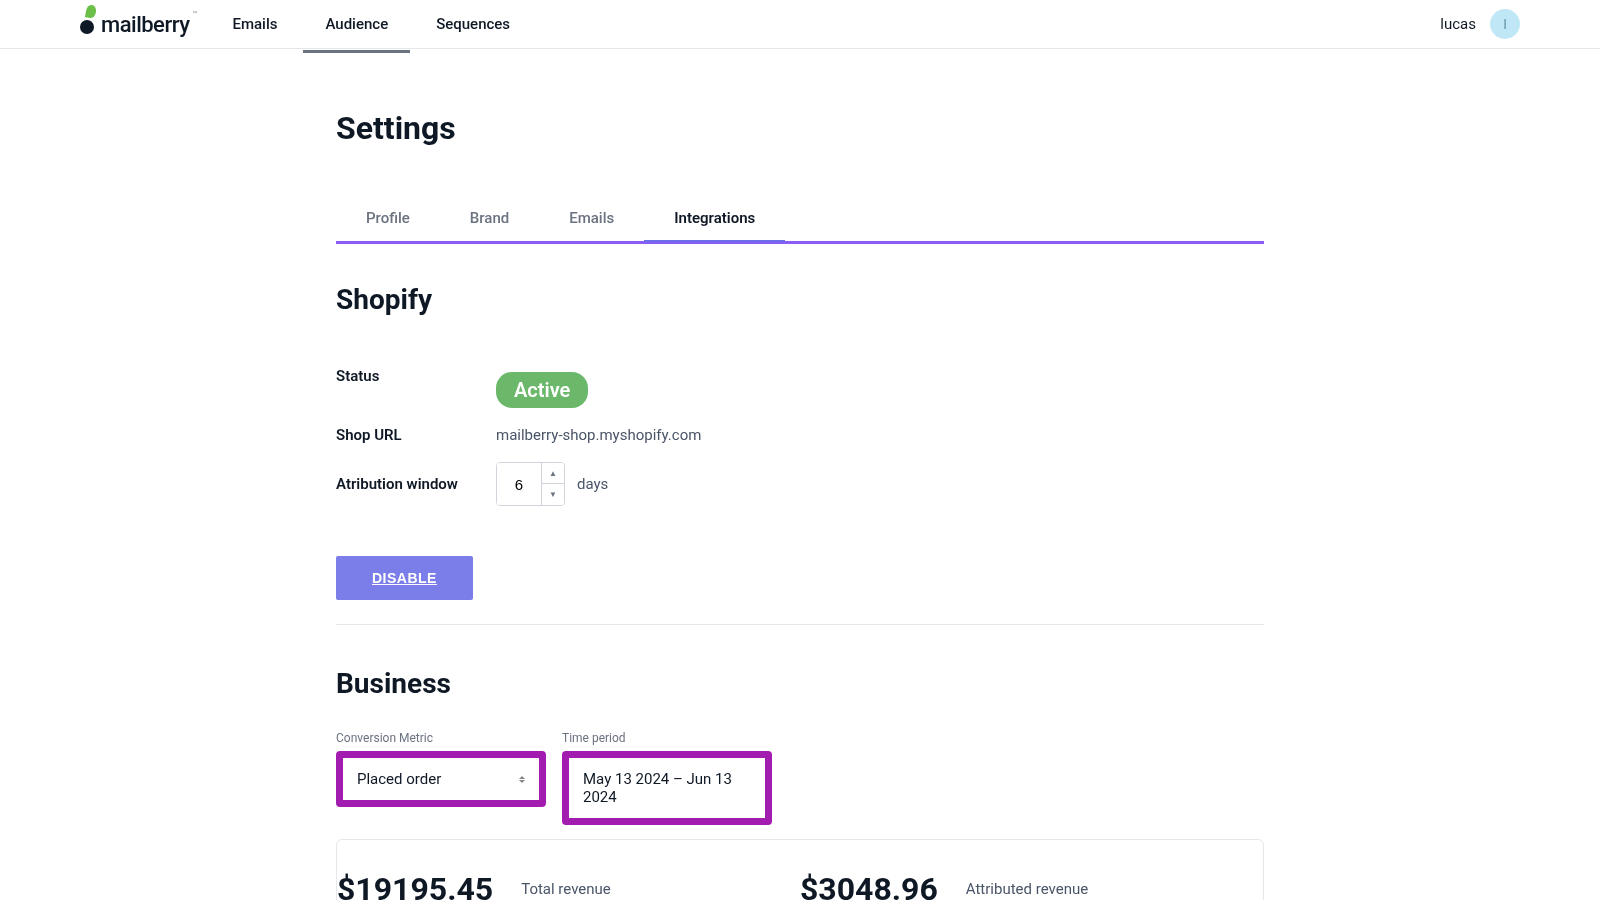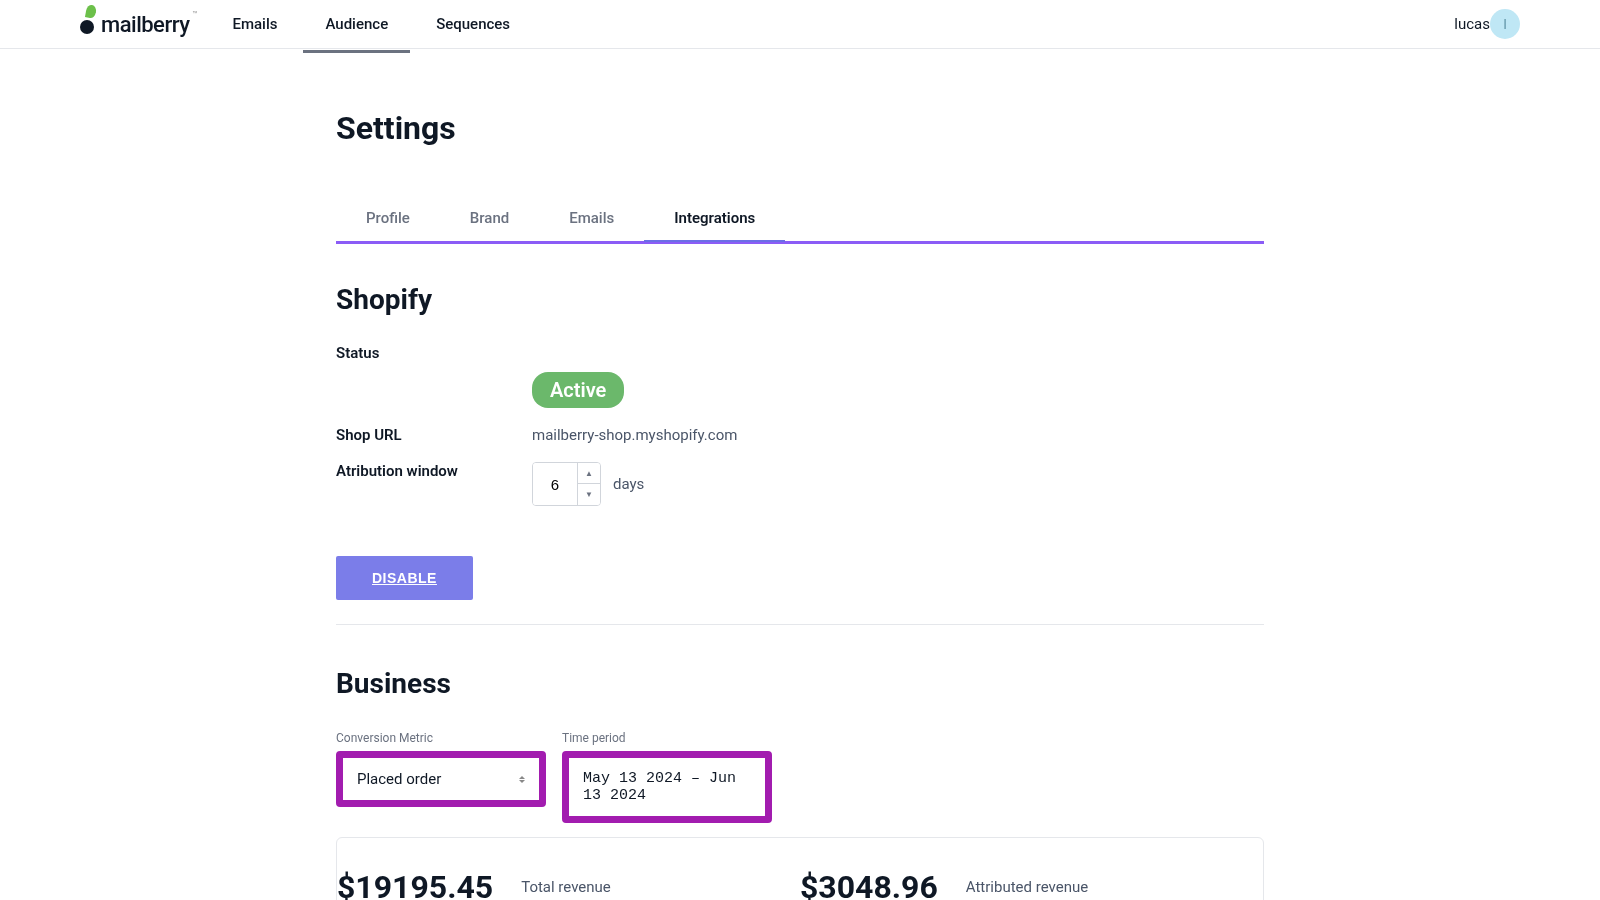--- a/index.html
+++ b/index.html
@@ -8,57 +8,57 @@
     
     .top-header { display: flex; align-items: center; height: 49px; border-bottom: 1px solid #e5e7eb; padding: 0 80px 0 80px; }
     .logo-wrap { display: flex; align-items: center; gap: 2px; margin-right: 36px; position: relative; }
     .logo-dot { width: 14px; height: 14px; border-radius: 50%; background: #0f1825; display: inline-block; margin-right: 5px; position: relative; top: 3px;}
     .logo-leaf { width: 10px; height: 13px; background: #6cc04a; border-radius: 50% 50% 50% 0; display: inline-block; position: absolute; left: 6px; top: -7px; transform: rotate(10deg); }
     .logo-text { font-size: 22px; font-weight: 500; color: #0f1825; letter-spacing: -0.5px; }
     .logo-tm { font-size: 8px; color: #999; position: relative; top: -10px; left: 1px; }
     .main-nav { display: flex; gap: 48px; }
     .nav-item { font-size: 15px; font-weight: 500; color: #0f1825; cursor: pointer; height: 57px; display: flex; align-items: center; position: relative; }
     .nav-item.active::after { content: ''; position: absolute; bottom: 0; left: -22px; right: -22px; height: 3px; background: #6b7280; }
-    .header-right { margin-left: auto; display: flex; align-items: center; }
+    .header-right { margin-left: auto; display: flex; align-items: center; gap: 14px; }
     .user-name { font-size: 15px; color: #0f1825; }
     .user-avatar { width: 30px; height: 30px; border-radius: 50%; background: #bfe7f5; display: flex; align-items: center; justify-content: center; font-size: 13px; color: #5b8fa3; cursor: pointer; }
     
     
     .content { max-width: 928px; margin: 0 auto; padding: 60px 0 40px 0; }
     .page-title { font-size: 32px; font-weight: 700; color: #0f1825; margin-bottom: 48px; }
     
     
     .tabs { display: flex; border-bottom: 3px solid #8b5cf6; margin-bottom: 39px; }
     .tab { padding: 14px 30px; font-size: 15px; color: #6b7280; font-weight: 500; cursor: pointer; position: relative; }
     .tab.active { color: #0f1825; font-weight: 600; }
     .tab.active::after { content: ''; position: absolute; left: 0; right: 0; bottom: -1px; height: 2px; background: #6b6ee6; }
     
     
     .section-title { font-size: 28px; font-weight: 700; color: #0f1825; margin-bottom: 28px; }
-    .field-row { display: flex; margin-bottom: 18px; gap: 36px; }
+    .field-row { display: flex; align-items: center; margin-bottom: 18px; }
     .field-label { width: 160px; font-size: 15px; font-weight: 600; color: #0f1825; }
     .field-value { font-size: 15px; color: #4a5568; }
     .badge-active { display: inline-block; background: #6bb86b; color: #fff; font-size: 20px; font-weight: 600; padding: 6px 18px; border-radius: 16px; margin-top: 28px; }
     .stepper-wrap { display: flex; align-items: center; gap: 12px; }
     .stepper { display: flex; border: 1px solid #d1d5db; border-radius: 4px; overflow: hidden; }
     .stepper-input { width: 44px; height: 42px; border: none; text-align: center; font-size: 15px; outline: none; }
     .stepper-btns { display: flex; flex-direction: column; border-left: 1px solid #d1d5db; }
     .stepper-btn { width: 22px; height: 21px; background: #fff; border: none; cursor: pointer; display: flex; align-items: center; justify-content: center; font-size: 8px; color: #6b7280; }
     .stepper-btn:first-child { border-bottom: 1px solid #d1d5db; }
     .days-label { font-size: 15px; color: #4a5568; }
     .disable-btn { margin-top: 32px; background: #7b7de9; color: #fff; font-size: 14px; font-weight: 700; letter-spacing: 0.5px; border: none; padding: 14px 36px; cursor: pointer; border-radius: 2px; text-decoration: underline; }
     .divider { border: none; border-top: 1px solid #e5e7eb; margin: 24px 0 42px 0; }
     
     
     .filters-row { display: flex; gap: 16px; margin-bottom: 14px; margin-top: 31px; }
     .filter-group { display: flex; flex-direction: column; gap: 6px; }
     .filter-label { font-size: 12px; color: #6b7280; }
     .select-box { border: 7px solid #a21caf; border-radius: 4px; padding: 12px 14px; font-size: 15px; color: #0f1825; background: #fff; display: flex; align-items: center; justify-content: space-between; cursor: pointer; min-width: 210px; }
     .select-box.metric { width: 210px; }
-    .select-box.period { width: 210px; font-family: Liberation Mono, monospace; }
+    .select-box.period { width: 210px; }
     .select-caret { display: flex; flex-direction: column; gap: 1px; margin-left: 20px; }
     .caret-up, .caret-down { width: 0; height: 0; border-left: 3px solid transparent; border-right: 3px solid transparent; }
     .caret-up { border-bottom: 3px solid #888; }
     .caret-down { border-top: 3px solid #888; }
     
     .revenue-card { border: 1px solid #e5e7eb; border-radius: 6px; padding: 30px 0 32px 0; display: flex; }
     .revenue-col { flex: 1; display: flex; align-items: center; gap: 28px; }
     .revenue-value { font-size: 32px; font-weight: 700; color: #0f1825; }
     .revenue-label { font-size: 15px; color: #4a5568; }
   </style>

